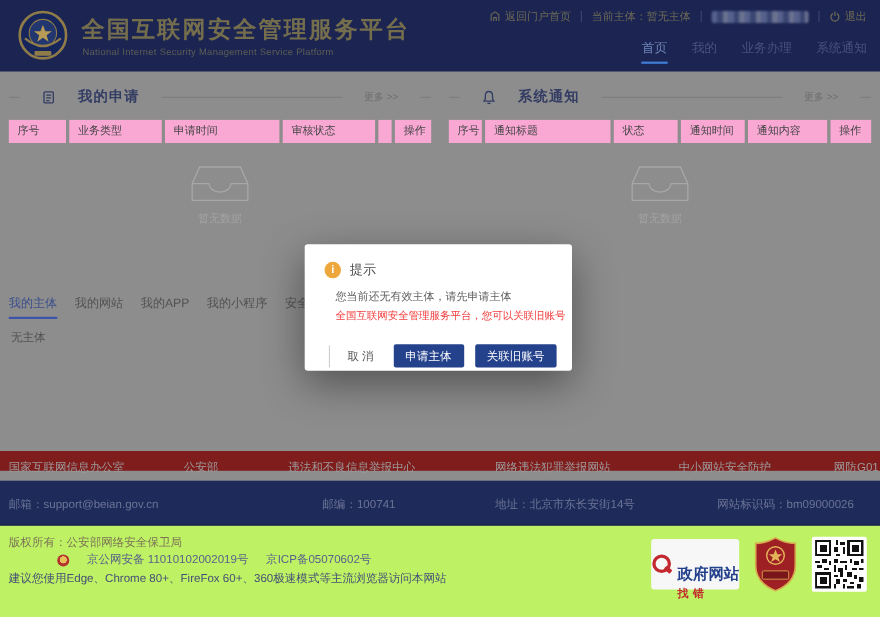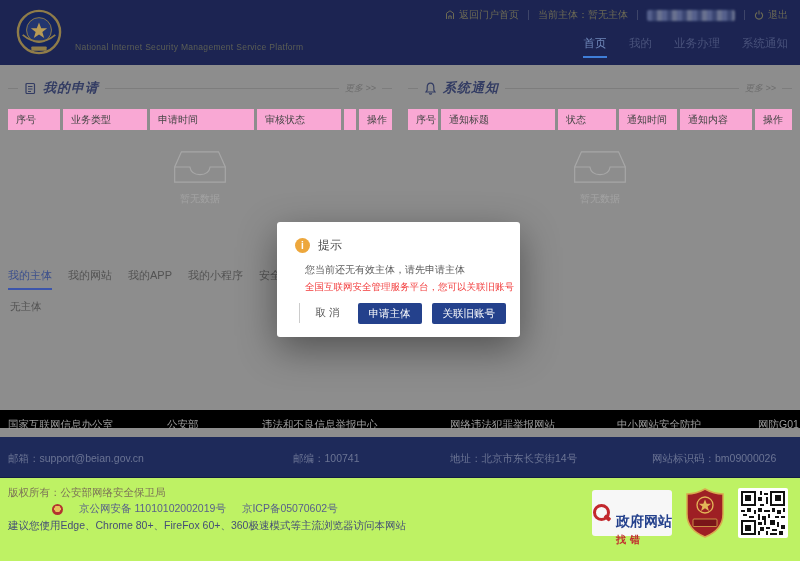--- a/index.html
+++ b/index.html
@@ -19,21 +19,21 @@
   .u-item { display:flex; align-items:center; gap:4px; }
   .masked { width:88px; height:11px; border-radius:2px; filter:blur(1.2px);
     background:repeating-linear-gradient(90deg,#55608c 0 5px,#3b4673 5px 10px,#69718f 10px 15px); }
   .nav { position:absolute; right:12px; top:36px; display:flex; gap:22px; font-size:11.5px; color:#49527b; }
   .nav-item { cursor:pointer; text-align:center; }
   .nav-item.active { color:#6f87b8; }
   .nav-item.active .underline { margin:5px auto 0; width:24px; height:2px; background:#3f7ed8; }
   
   .panel { position:absolute; top:76px; width:384px; }
   .panel.apps { left:8px; } .panel.noti { left:408px; }
-  .panel-head { display:flex; align-items:center; height:24px; gap:6px;font-style:italic; }
+  .panel-head { display:flex; align-items:center; height:24px; gap:20px; }
   .hline { height:1px; background:#7d7d7d; }
   .hline.short { width:10px; } .hline.long { flex:1; }
   .panel-title { font-size:13px; font-weight:bold; color:#333c63; letter-spacing:1px; white-space:nowrap; }
   .more { font-size:9px; color:#6d6d6d; white-space:nowrap; cursor:pointer; }
   .thead { display:grid; margin-top:9px; column-gap:3px; }
   .thead.apps-grid { grid-template-columns:52px 84px 104px 84px 12px 1fr; }
   .thead.noti-grid { grid-template-columns:30px 114px 58px 58px 72px 1fr; }
   .th { background:#f9a8d4; height:21px; line-height:21px; font-size:10px; color:#454545; padding-left:8px; white-space:nowrap; overflow:hidden; }
   .empty { margin-top:18px; display:flex; flex-direction:column; align-items:center; }
   .empty-text { margin-top:6px; font-size:10px; color:#a3a3a3; }
@@ -45,27 +45,27 @@
   .no-entity { position:absolute; left:10px; top:300px; font-size:10.5px; color:#515151; }
   
   .modal { position:absolute; left:277px; top:222px; width:243px; height:115px; background:#fff;
     border-radius:3px; box-shadow:0 12px 38px rgba(0,0,0,.42); z-index:10; }
   .modal-head { display:flex; align-items:center; gap:8px; padding:15px 18px 0; }
   .modal-ico { width:15px; height:15px; border-radius:50%; background:#eda73c; color:#fff;
     font-size:10px; font-weight:bold; text-align:center; line-height:15px; flex:0 0 15px; }
   .modal-title { font-size:12px; color:#4c4c4c; }
   .modal-msg { padding:9px 10px 0 28px; font-size:10px; color:#5e5e5e; white-space:nowrap; }
   .modal-warn { padding:4px 6px 0 28px; font-size:9.5px; color:#f23c3c; white-space:nowrap; }
-  .modal-actions { position:absolute; right:14px; bottom:13px; display:flex; align-items:flex-start; gap:10px; }
+  .modal-actions { position:absolute; right:14px; bottom:3px; display:flex; align-items:flex-end; gap:10px;font-family:Liberation Serif, serif; }
   .btn-cancel { font-size:10.5px; color:#555; padding:3px 8px 3px 16px; border:none; background:none;
     border-left:1px solid #ccc; cursor:pointer; font-family:inherit; }
   .btn-primary { background:#24418c; color:#fff; font-size:10.5px; height:21px; padding:0 11px;
     border:none; border-radius:2px; cursor:pointer; font-family:inherit; }
   
-  .links-bar { position:absolute; left:0; top:410px; width:800px; height:18px; background:#000000; }
+  .links-bar { position:absolute; left:0; top:410px; width:800px; height:18px; background:#7f1d1d; }
   .links-bar span { position:absolute; top:8px; font-size:10.5px; color:#9c9c9c; cursor:pointer; white-space:nowrap; }
   .info-bar { position:absolute; left:0; top:437px; width:800px; height:41px; background:#1e2a5a;
     border-bottom:1px solid #141e44; }
   .info-bar span { position:absolute; top:15px; font-size:10.5px; color:#6b7494; white-space:nowrap; }
   .footer-bottom { position:absolute; left:0; top:478px; width:800px; height:83px; background:#bef264; }
   .copyright { position:absolute; left:8px; top:8px; font-size:10.5px; color:#7b7257; }
   .beian-line { position:absolute; left:8px; top:24px; display:flex; align-items:center; gap:16px;
     font-size:10.5px; color:#58618a;padding-left:44px; }
   .beian-ico { width:11px; height:11px; border-radius:50%;
     background:radial-gradient(circle at 50% 45%, #e8c15a 0 38%, #b3342f 42% 100%); }
@@ -90,20 +90,21 @@
 <div class="page">
 
   <div class="header">
     <svg class="logo" viewBox="0 0 48 48">
       <circle cx="24" cy="24" r="22" fill="#16255c" stroke="#8f7c49" stroke-width="2.5"></circle>
       <circle cx="24" cy="22" r="13" fill="#22366f" stroke="#8f7c49" stroke-width="1"></circle>
       <polygon points="24,14 26.3,20.2 32.5,20.2 27.5,24 29.4,30.2 24,26.5 18.6,30.2 20.5,24 15.5,20.2 21.7,20.2" fill="#b79b55"></polygon>
       <path d="M7 27 Q24 41 41 27" stroke="#8f7c49" stroke-width="2" fill="none"></path>
       <rect x="16" y="39" width="16" height="4.5" rx="1" fill="#8f7c49"></rect>
     </svg>
+    <div class="brand-cn">全国互联网安全管理服务平台</div>
     <div class="brand-en">National Internet Security Management Service Platform</div>
 
     <div class="utility">
       <span class="u-item">
         <svg width="10" height="10" viewBox="0 0 10 10">
           <path d="M1.5 9V3.2L5 .8l3.5 2.4V9" stroke="#6c6a54" fill="none" stroke-width="1"></path>
           <path d="M3.8 9V6h2.4v3" stroke="#6c6a54" fill="none" stroke-width="1"></path>
         </svg>
         <span>返回门户首页</span>
       </span>

